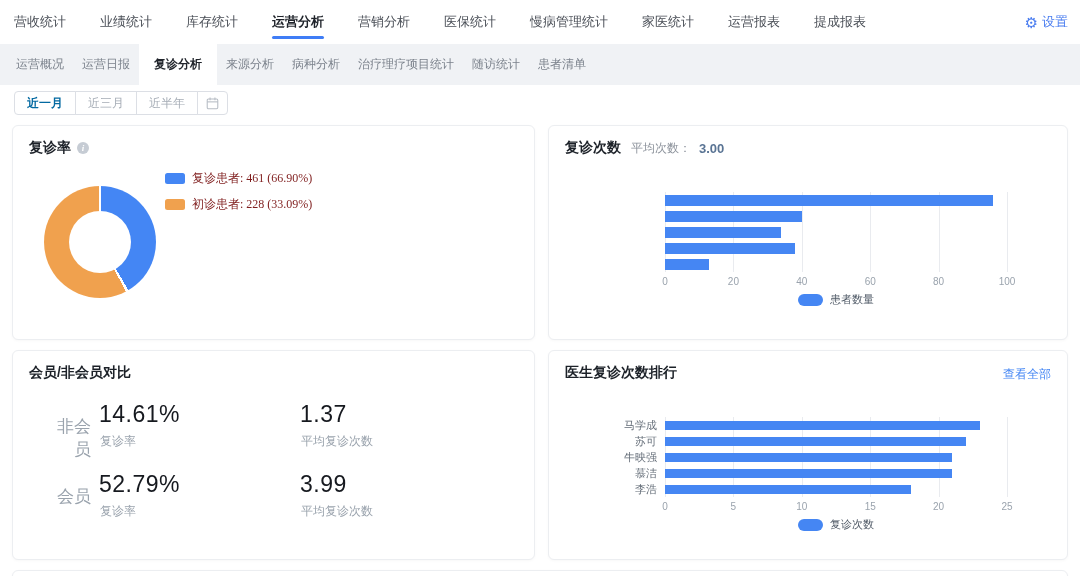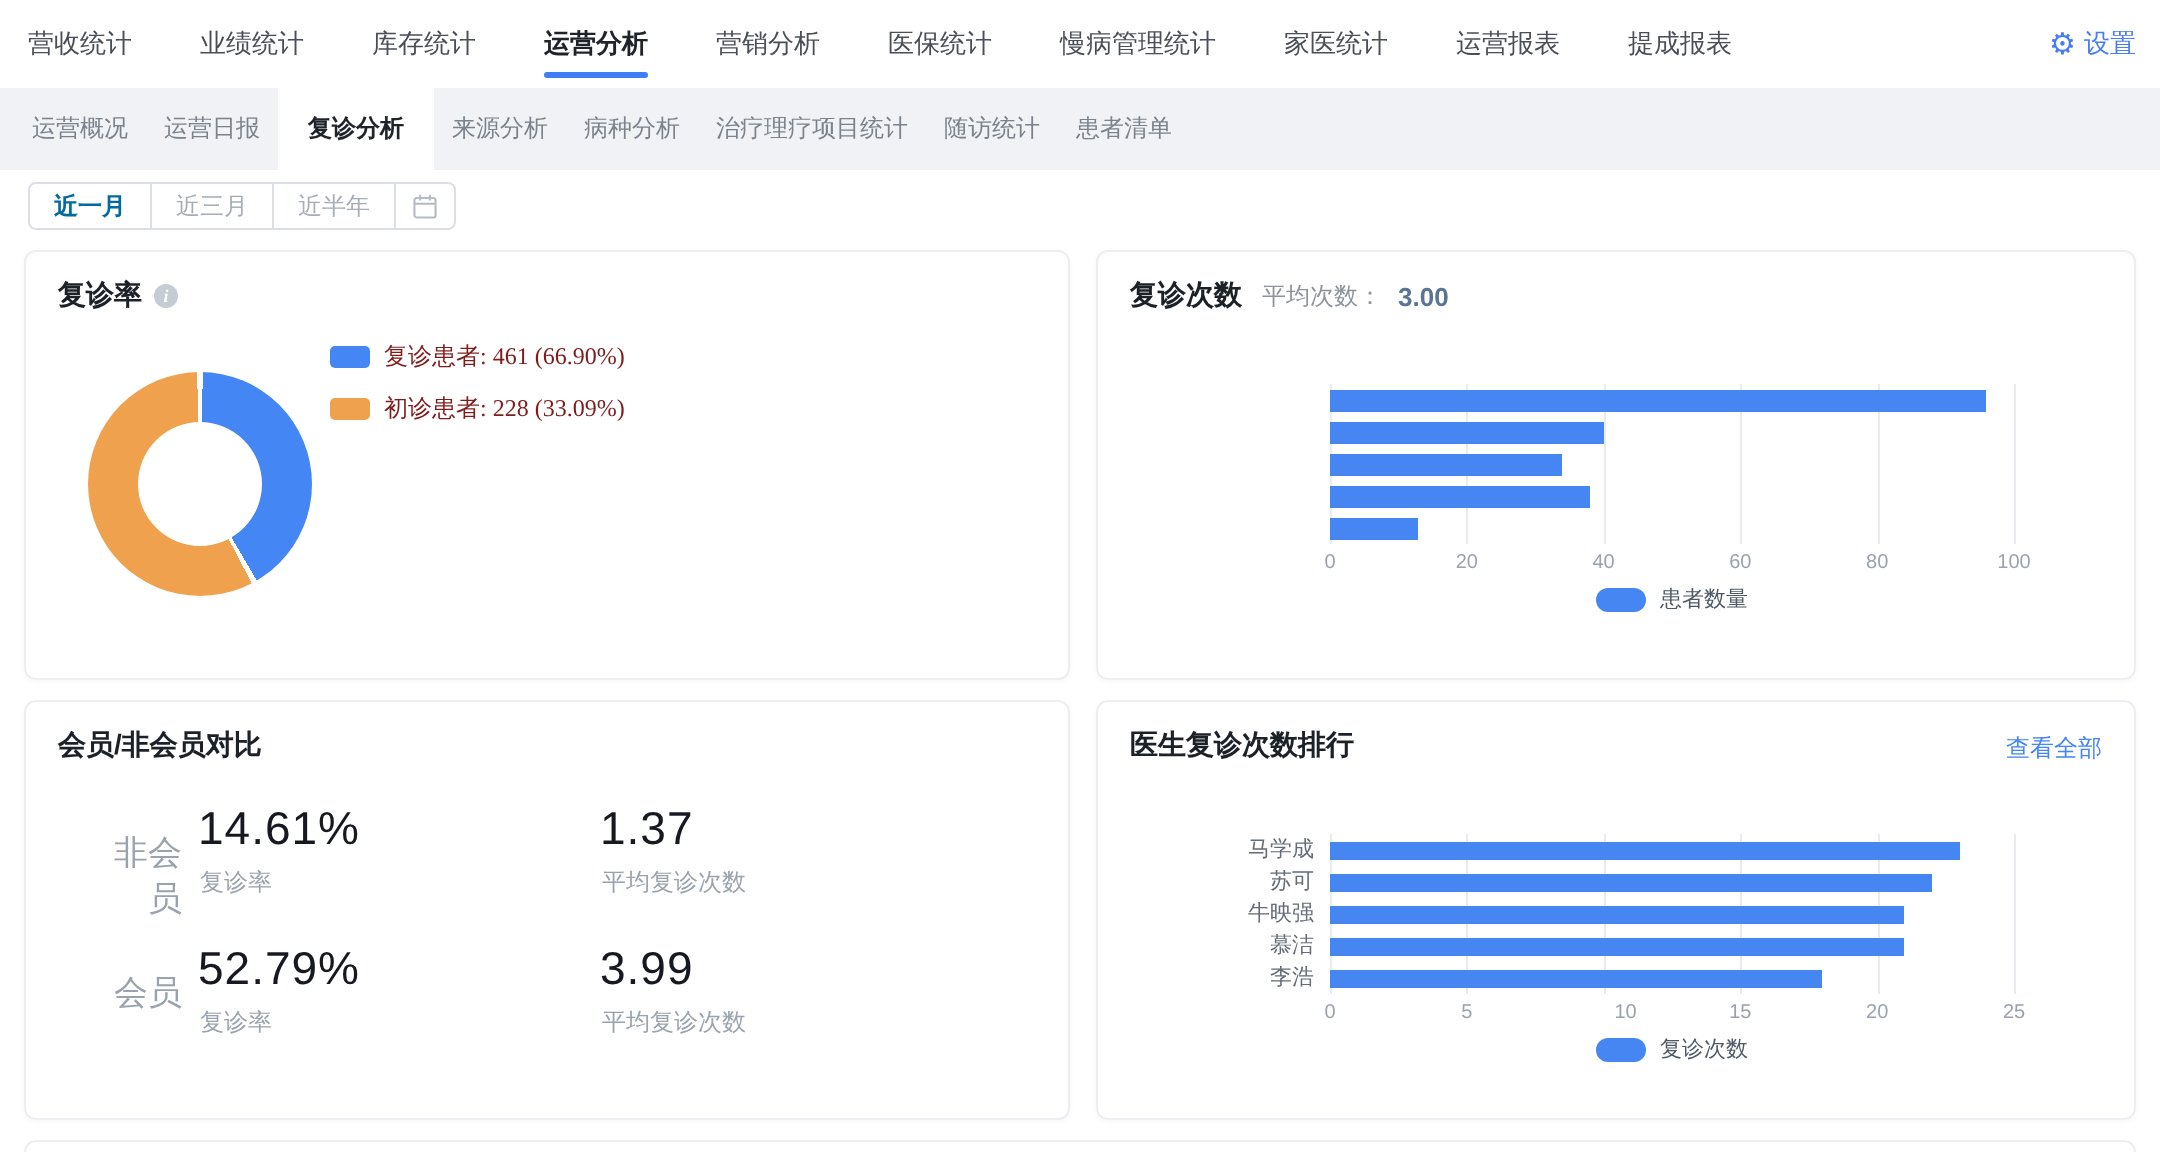--- a/index.html
+++ b/index.html
@@ -253,21 +253,21 @@
           <div class="bar-row" style="top: 48px;">
             <div class="bar" style="width: 84%;"></div>
           </div>
           <div class="bar-row" style="top: 64px;">
             <div class="bar" style="width: 72%;"></div>
           </div>
         </div>
         <div class="xticks">
           <span class="xtick" style="left: 0%;">0</span>
           <span class="xtick" style="left: 20%;">5</span>
-          <span class="xtick" style="left: 40%; margin-left: 11px;">10</span>
+          <span class="xtick" style="left: 40%;">10</span>
           <span class="xtick" style="left: 60%;">15</span>
           <span class="xtick" style="left: 80%;">20</span>
           <span class="xtick" style="left: 100%;">25</span>
         </div>
         <div class="hlegend">
           <span class="hlegend-swatch"></span>
           <span class="hlegend-label">复诊次数</span>
         </div>
       </div>
   </div>

